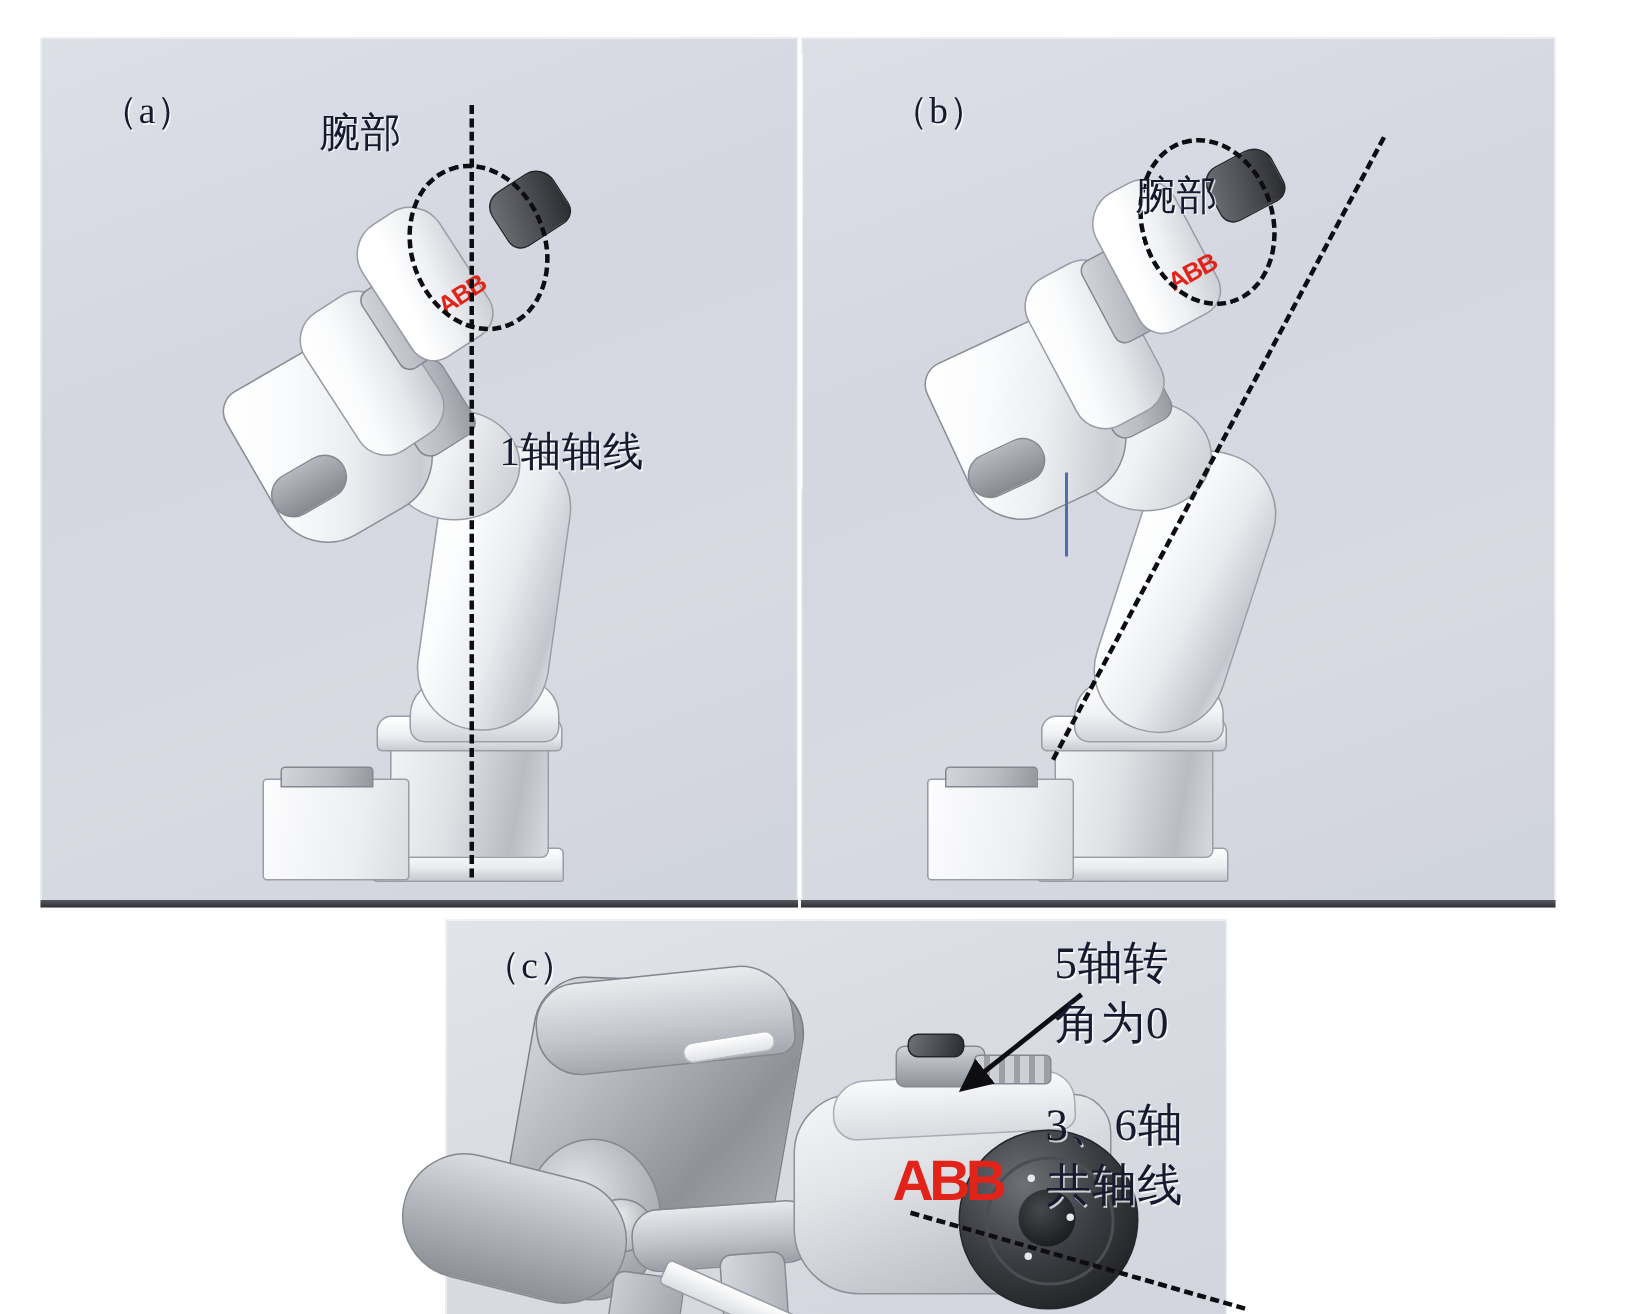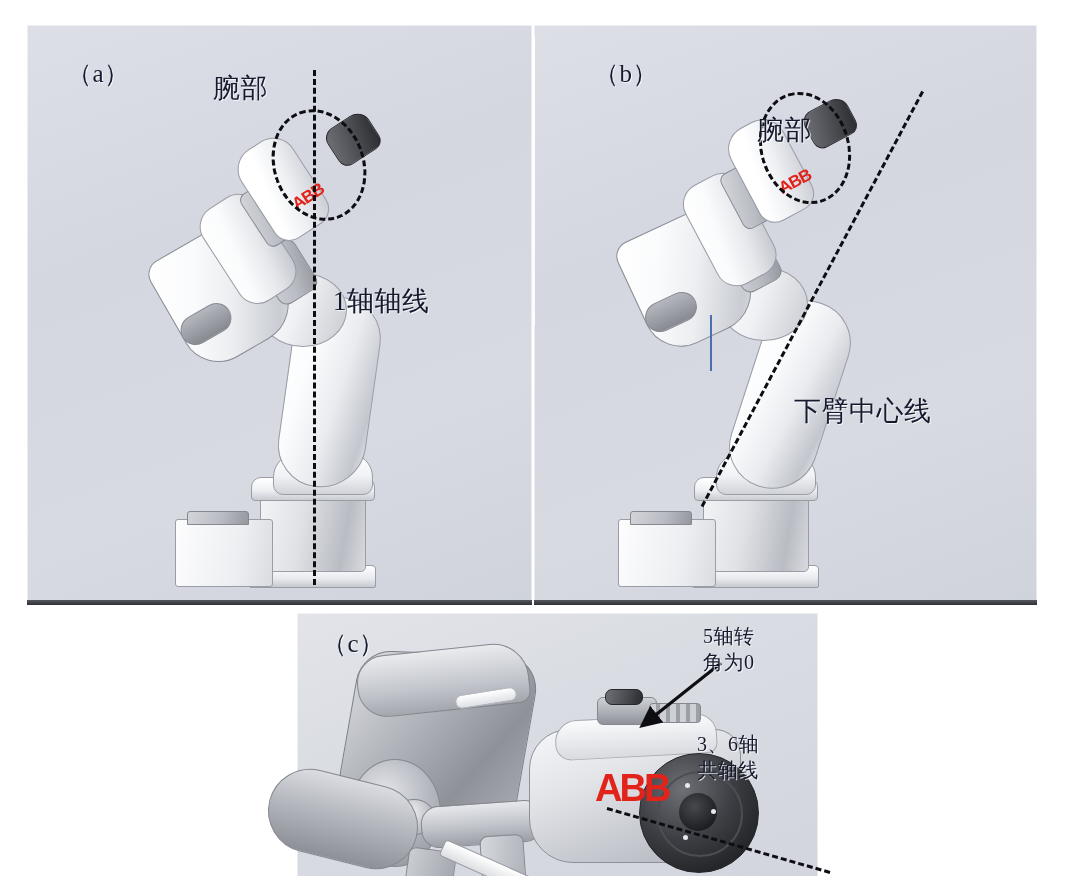--- a/index.html
+++ b/index.html
@@ -55,21 +55,21 @@
     letter-spacing: 0.5px;
   }
   .panel-tag {
     font-size: 25px;
     font-weight: 400;
   }
   .cn-label {
     font-size: 27px;
     line-height: 1.35;
   }
-  .cn-label-small { font-size: 20px; line-height: 1.32; }
+  .cn-label-small { font-size: 30px; line-height: 1.32; }
 
   
   .dash-line {
     position: absolute;
     transform-origin: 0 50%;
     height: 0;
     border-top: 3px dashed #0d0d12;
   }
   .dash-vert {
     position: absolute;
@@ -231,21 +231,20 @@
     <div class="abb-logo" style="left:244px;top:148px;font-size:17px;transform:rotate(-28deg);">ABB</div>
 
     <div class="dash-line" style="left:168px;top:480px;width:470px;transform:rotate(-62deg);"></div>
 
     <div class="dash-ellipse" style="left:226px;top:66px;width:84px;height:108px;transform:rotate(-17deg);"></div>
 
     <div class="blue-tick" style="left:176px;top:290px;height:56px;"></div>
 
     <div class="label panel-tag" style="left:60px;top:32px;">（b）</div>
     <div class="label cn-label" style="left:223px;top:87px;">腕部</div>
-    <div class="label cn-label" style="left:260px;top:368px;">下臂中心线</div>
   </div>
 
   <div class="panel-divider"></div>
 
   <div class="panel" id="panel-c" style="background:linear-gradient(160deg,#e2e4ea 0%,#dadce3 40%,#d2d5dd 100%);">
 
     <div class="part-grey" style="left:48px;top:40px;width:180px;height:180px;
                 border-radius:30px 40px 20px 60px;
                 transform:skewX(-8deg) rotate(2deg);
                 background:linear-gradient(125deg,#d9dbdf 0%,#b3b6bc 35%,#8e9198 70%,#abaeb4 100%);

